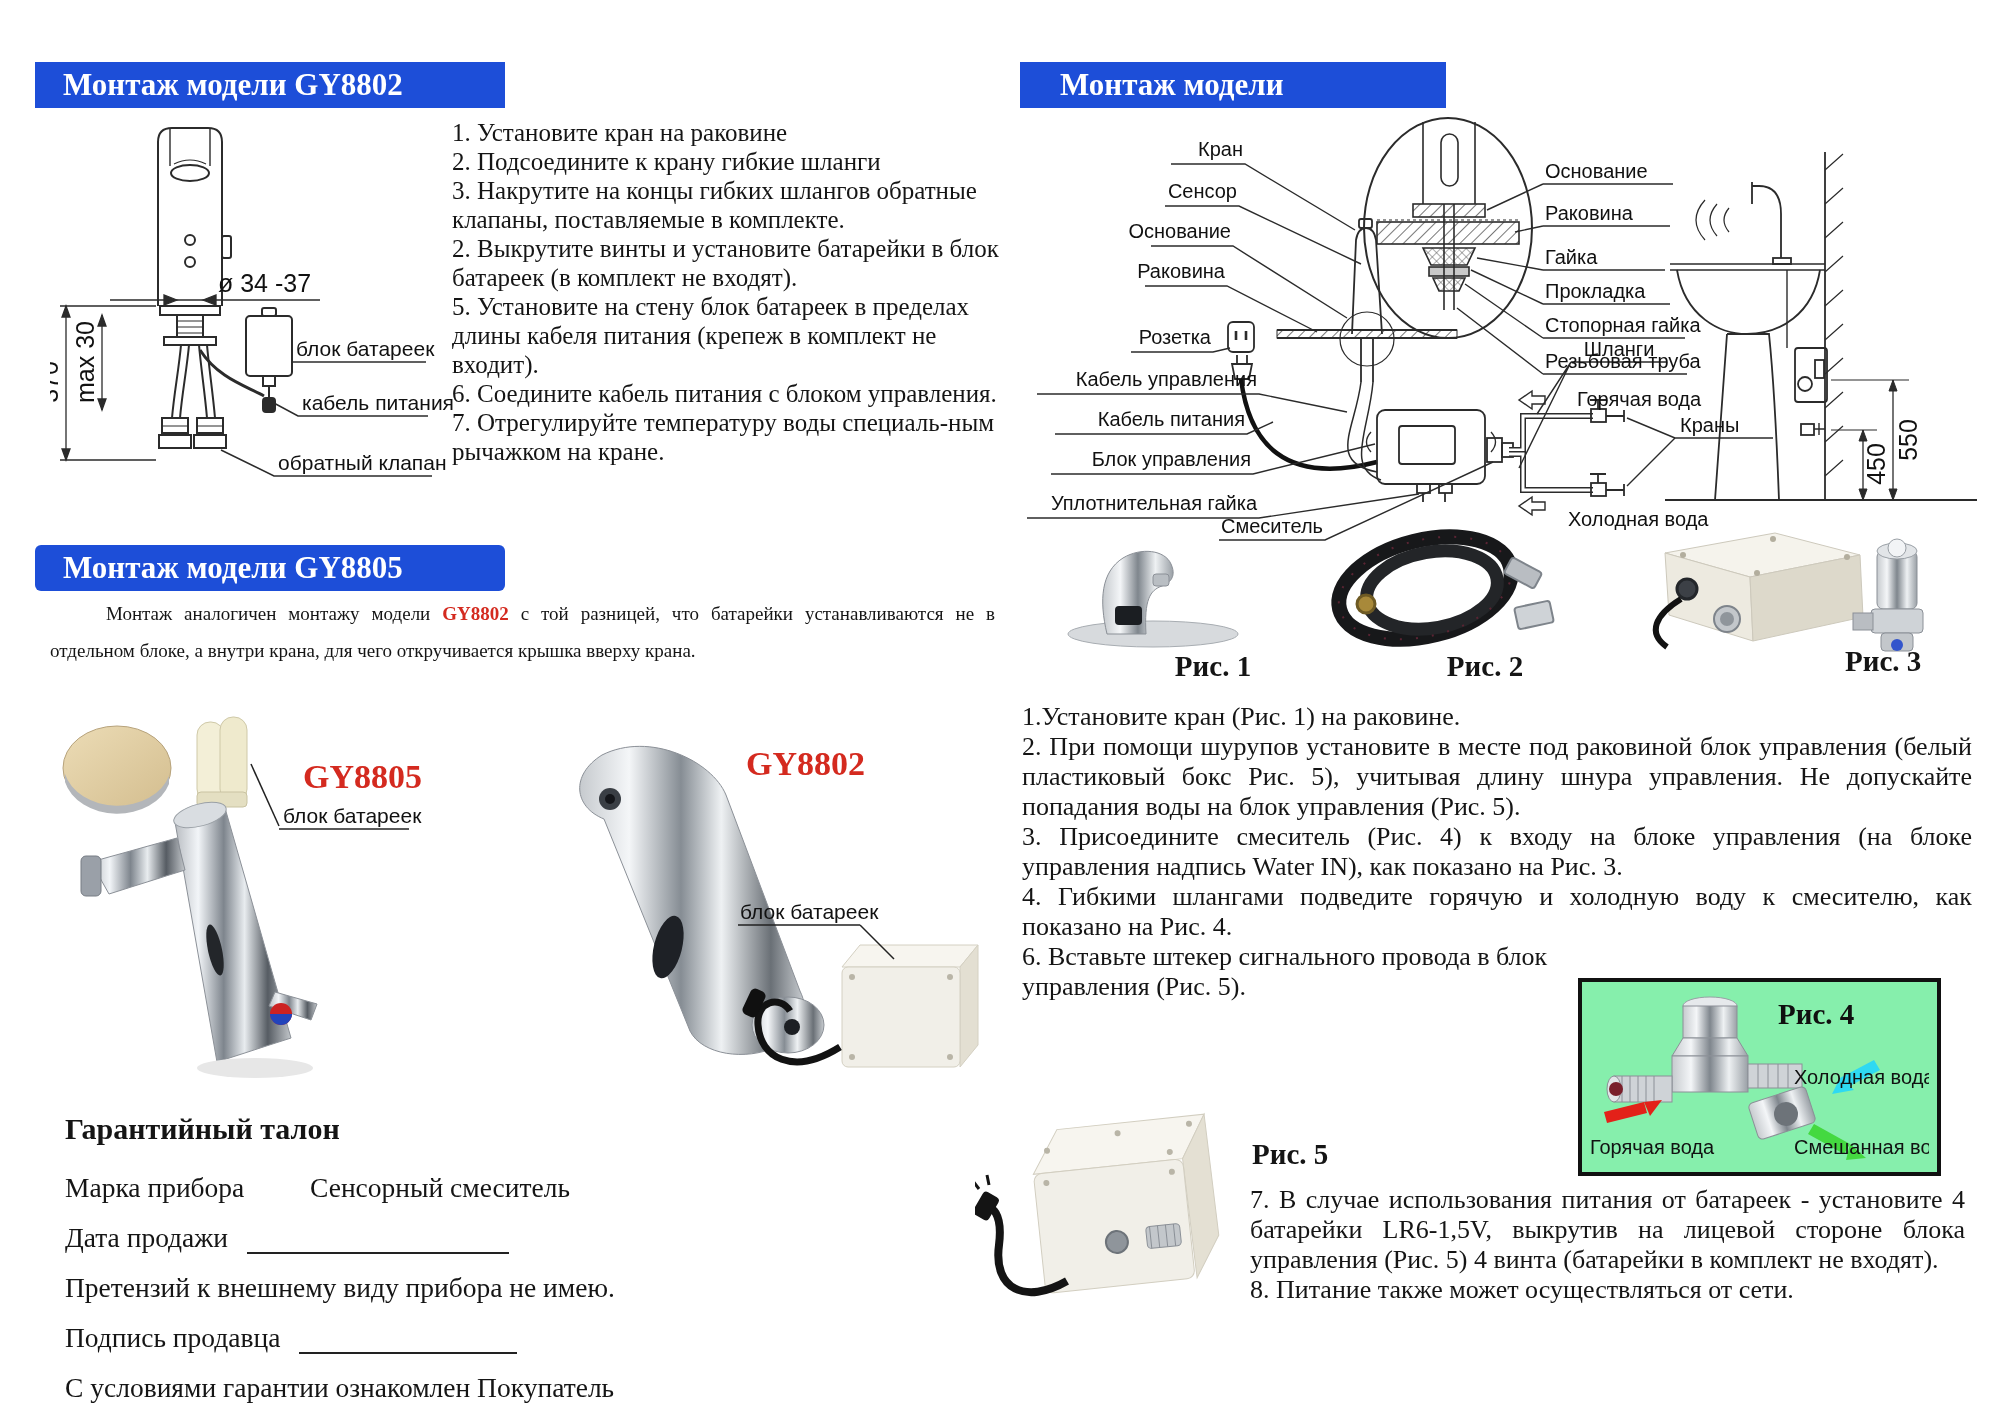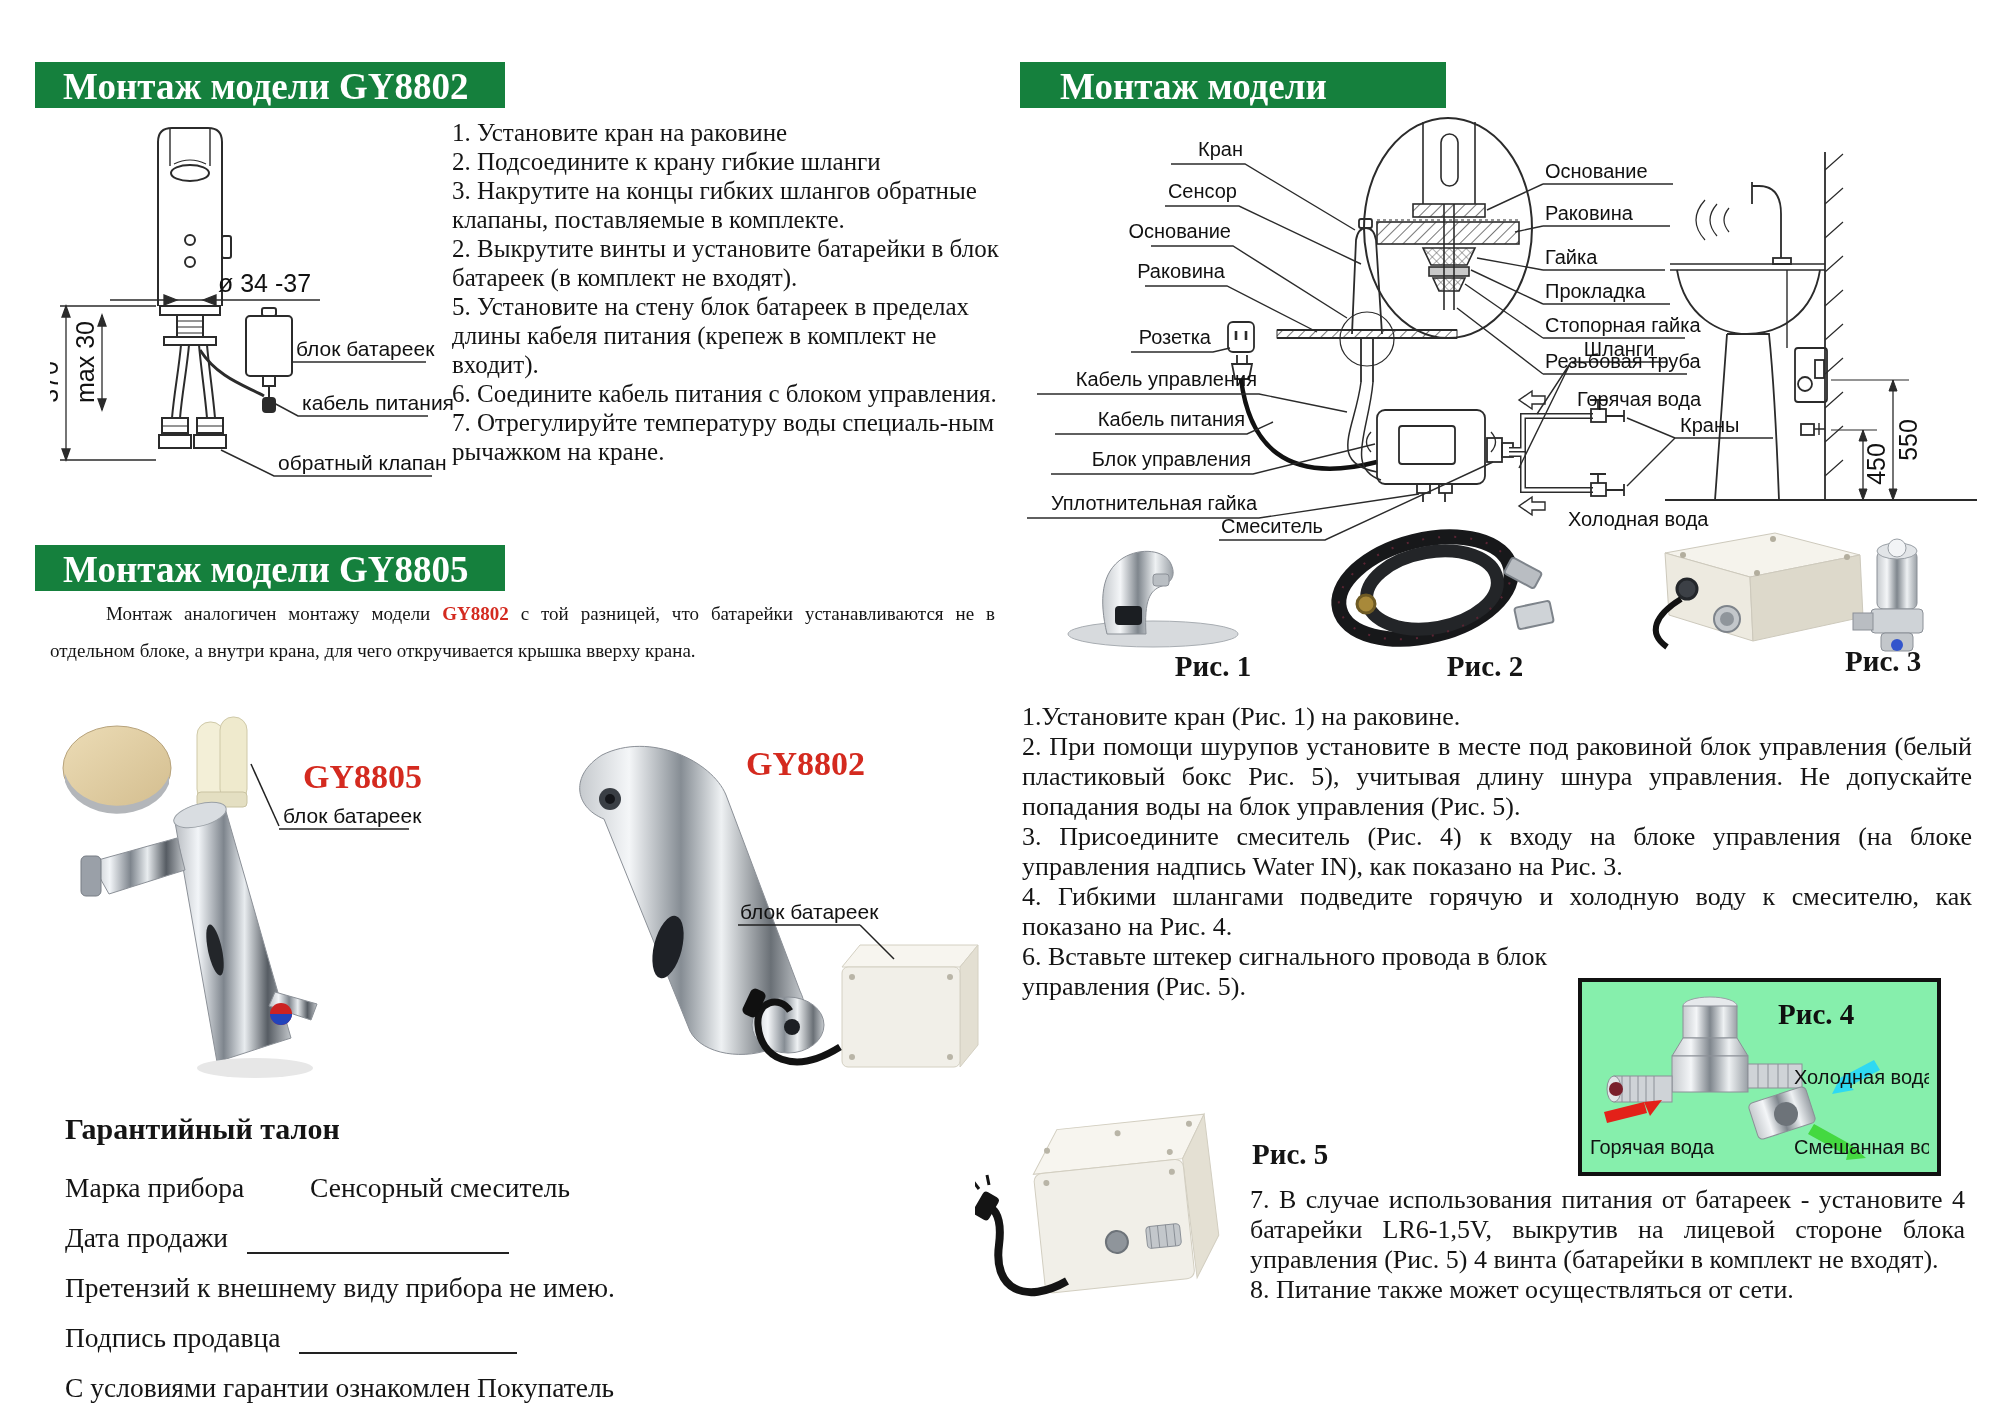--- a/index.html
+++ b/index.html
@@ -1,20 +1,20 @@
 <!DOCTYPE html>
 <html><head>
 <meta charset="utf-8">
 <style>
   html,body{margin:0;padding:0;background:#888;}
   .page{position:relative;width:2000px;height:1414px;background:#ffffff;overflow:hidden;
         font-family:"Liberation Serif", serif;color:#151515;}
   .abs{position:absolute;}
-  .red-bar{background:#15803d;color:#ffffff;font-weight:bold;font-size:37px;
-           display:flex;align-items:flex-end;height:46px;box-sizing:border-box;}
+  .red-bar{background:#1d4ed8;color:#ffffff;font-weight:bold;font-size:31px;
+           display:flex;align-items:center;height:46px;box-sizing:border-box;}
   .steps p{margin:0;}
   .steps{font-size:25px;line-height:29px;}
   .rsteps{font-size:26px;line-height:30px;text-align:justify;}
   .rsteps p{margin:0;}
   .para{font-size:19px;line-height:37px;text-align:justify;}
   .model-red{color:#d42a1f;font-weight:bold;}
   .cap{font-weight:bold;font-size:29px;text-align:center;}
   .warr{font-size:27.5px;}
   .warr .row{position:relative;margin-top:17px;height:33px;white-space:nowrap;}
   .warr .title{font-weight:bold;font-size:30px;margin-bottom:26px;}
@@ -89,21 +89,21 @@
   <div class="abs steps" style="left:452px;top:118px;width:556px;">
     <p>1. Установите кран на раковине</p>
     <p>2. Подсоедините к крану гибкие шланги</p>
     <p>3. Накрутите на концы гибких шлангов обратные клапаны, поставляемые в комплекте.</p>
     <p>2. Выкрутите винты и установите батарейки в блок  батареек (в комплект не входят).</p>
     <p>5. Установите на стену блок батареек в пределах длины кабеля питания (крепеж в комплект не входит).</p>
     <p>6. Соедините кабель питания с блоком управления.</p>
     <p>7. Отрегулируйте температуру воды специаль-ным рычажком на кране.</p>
   </div>
 
-  <div class="abs red-bar" style="left:35px;top:545px;width:470px;padding-left:28px;">
+  <div class="abs red-bar" style="left:35px;top:545px;width:470px;padding-left:28px;border-radius:6px;">
     <span>Монтаж модели  GY8805</span>
   </div>
 
   <div class="abs para" style="left:50px;top:595px;width:945px;text-indent:56px;">
     <span>Монтаж аналогичен монтажу модели  </span><span class="model-red">GY8802</span><span>  с той разницей, что батарейки устанавливаются не в отдельном блоке, а внутри крана, для чего откручивается крышка вверху крана.</span>
   </div>
 
   <svg class="abs" style="left:55px;top:700px" width="430" height="430" viewBox="0 0 430 430">
     <defs>
       <linearGradient id="chrA" x1="0" y1="0" x2="1" y2="0">

